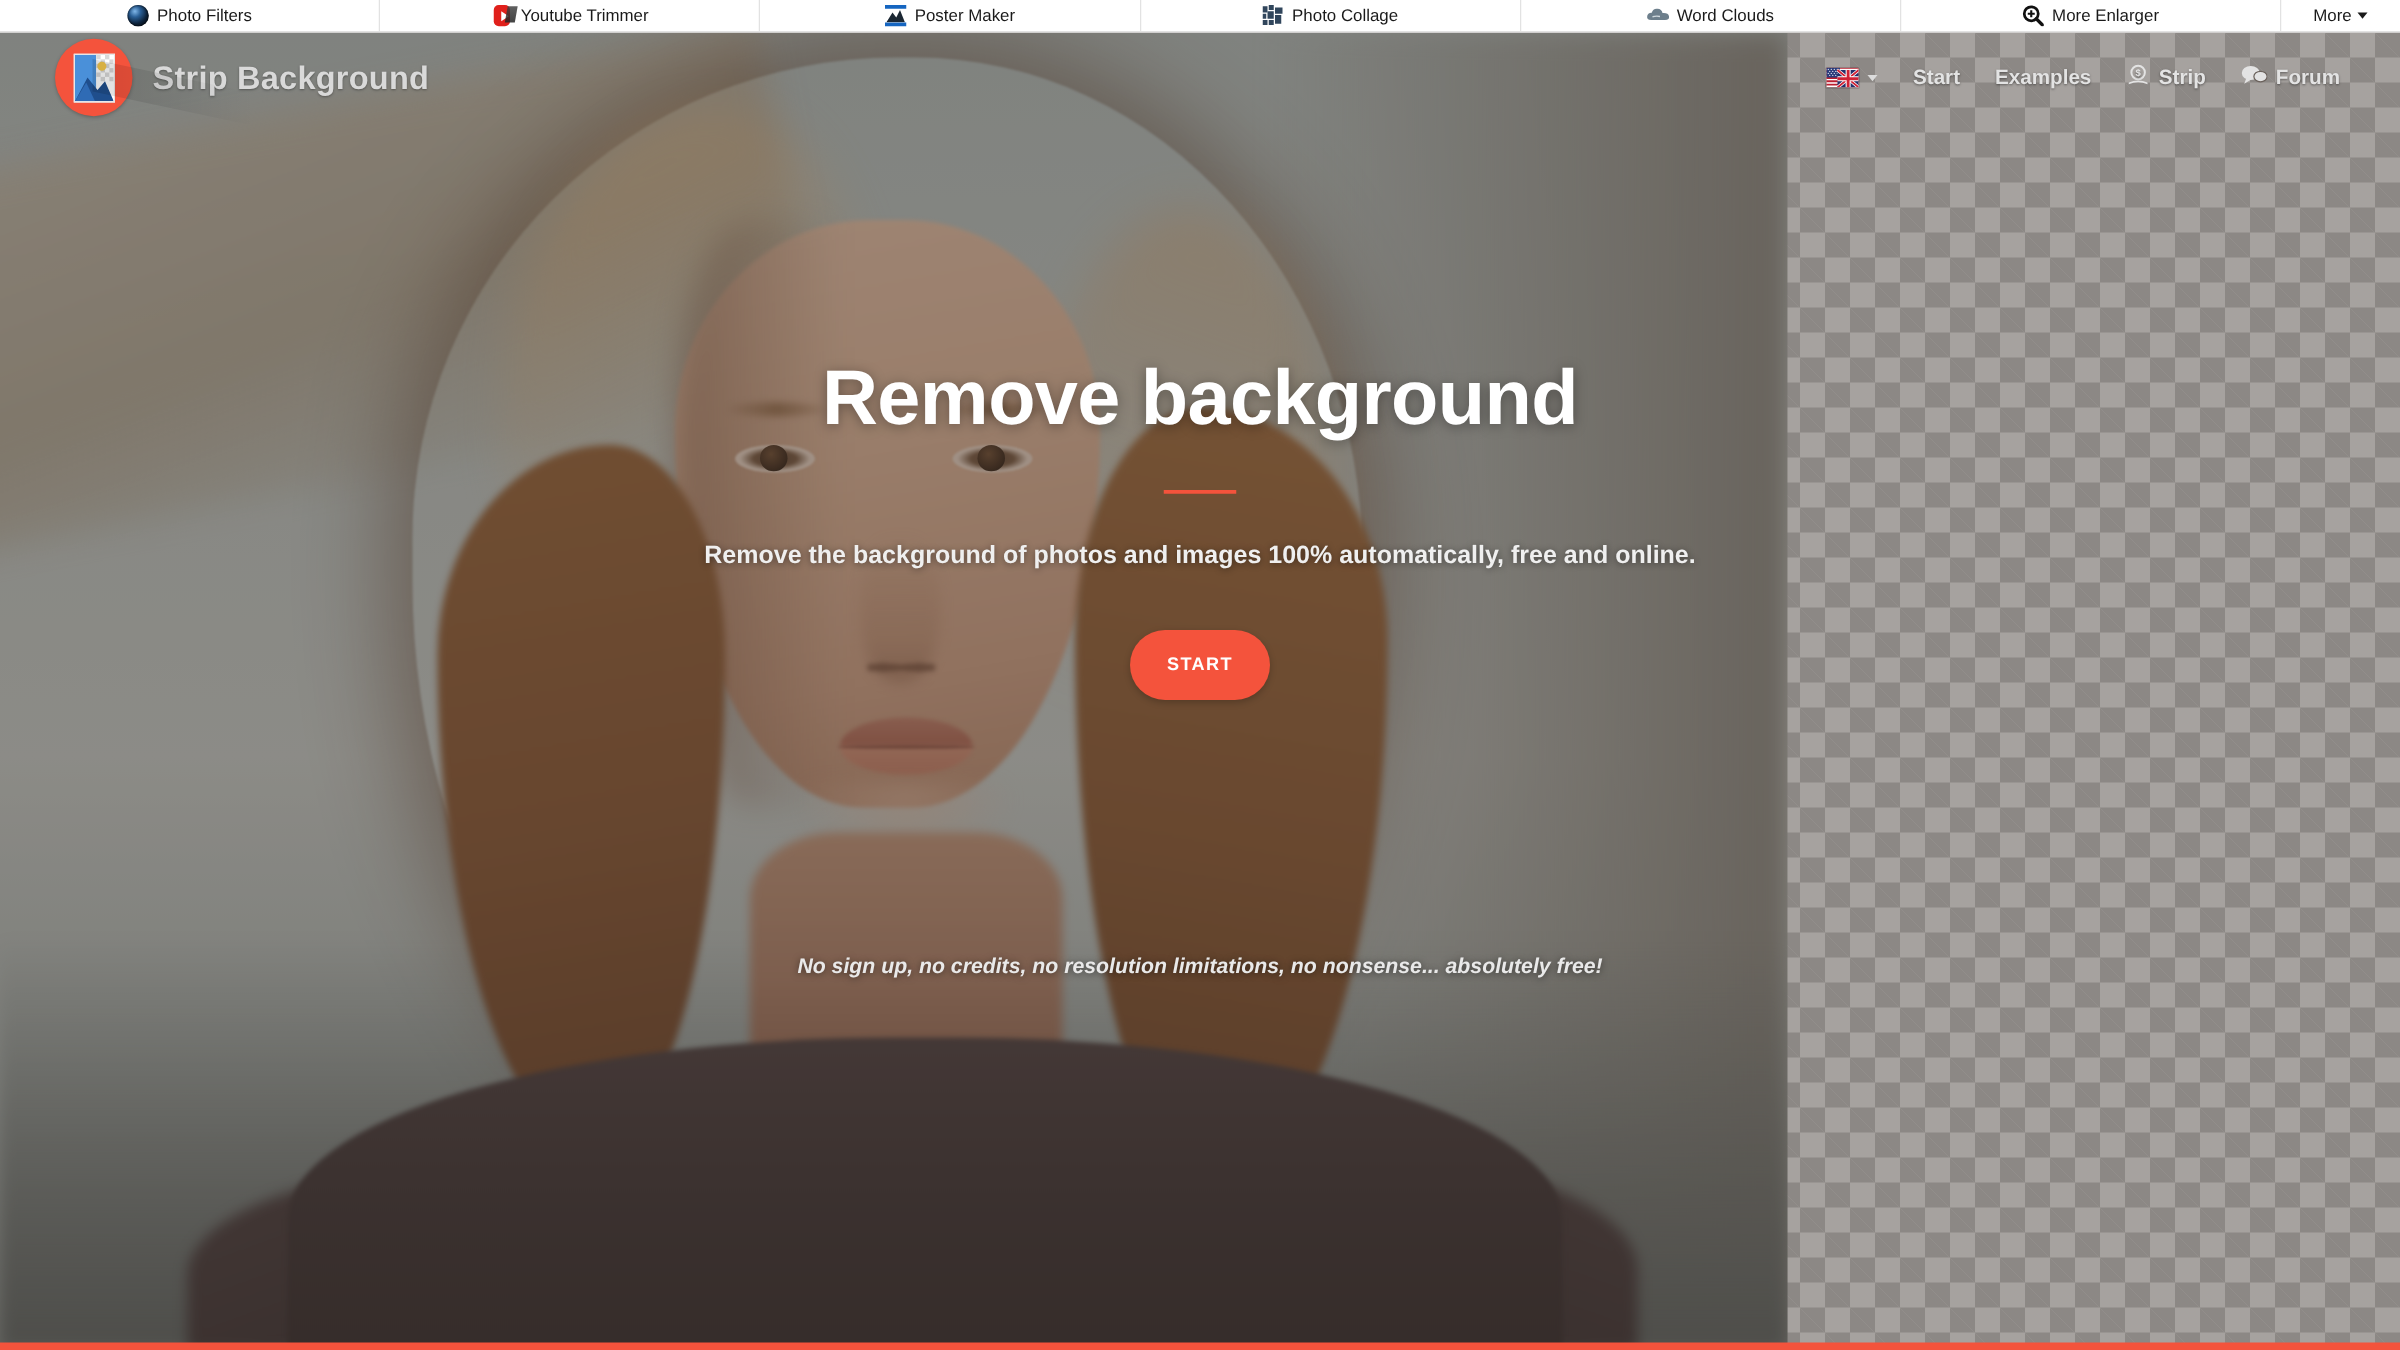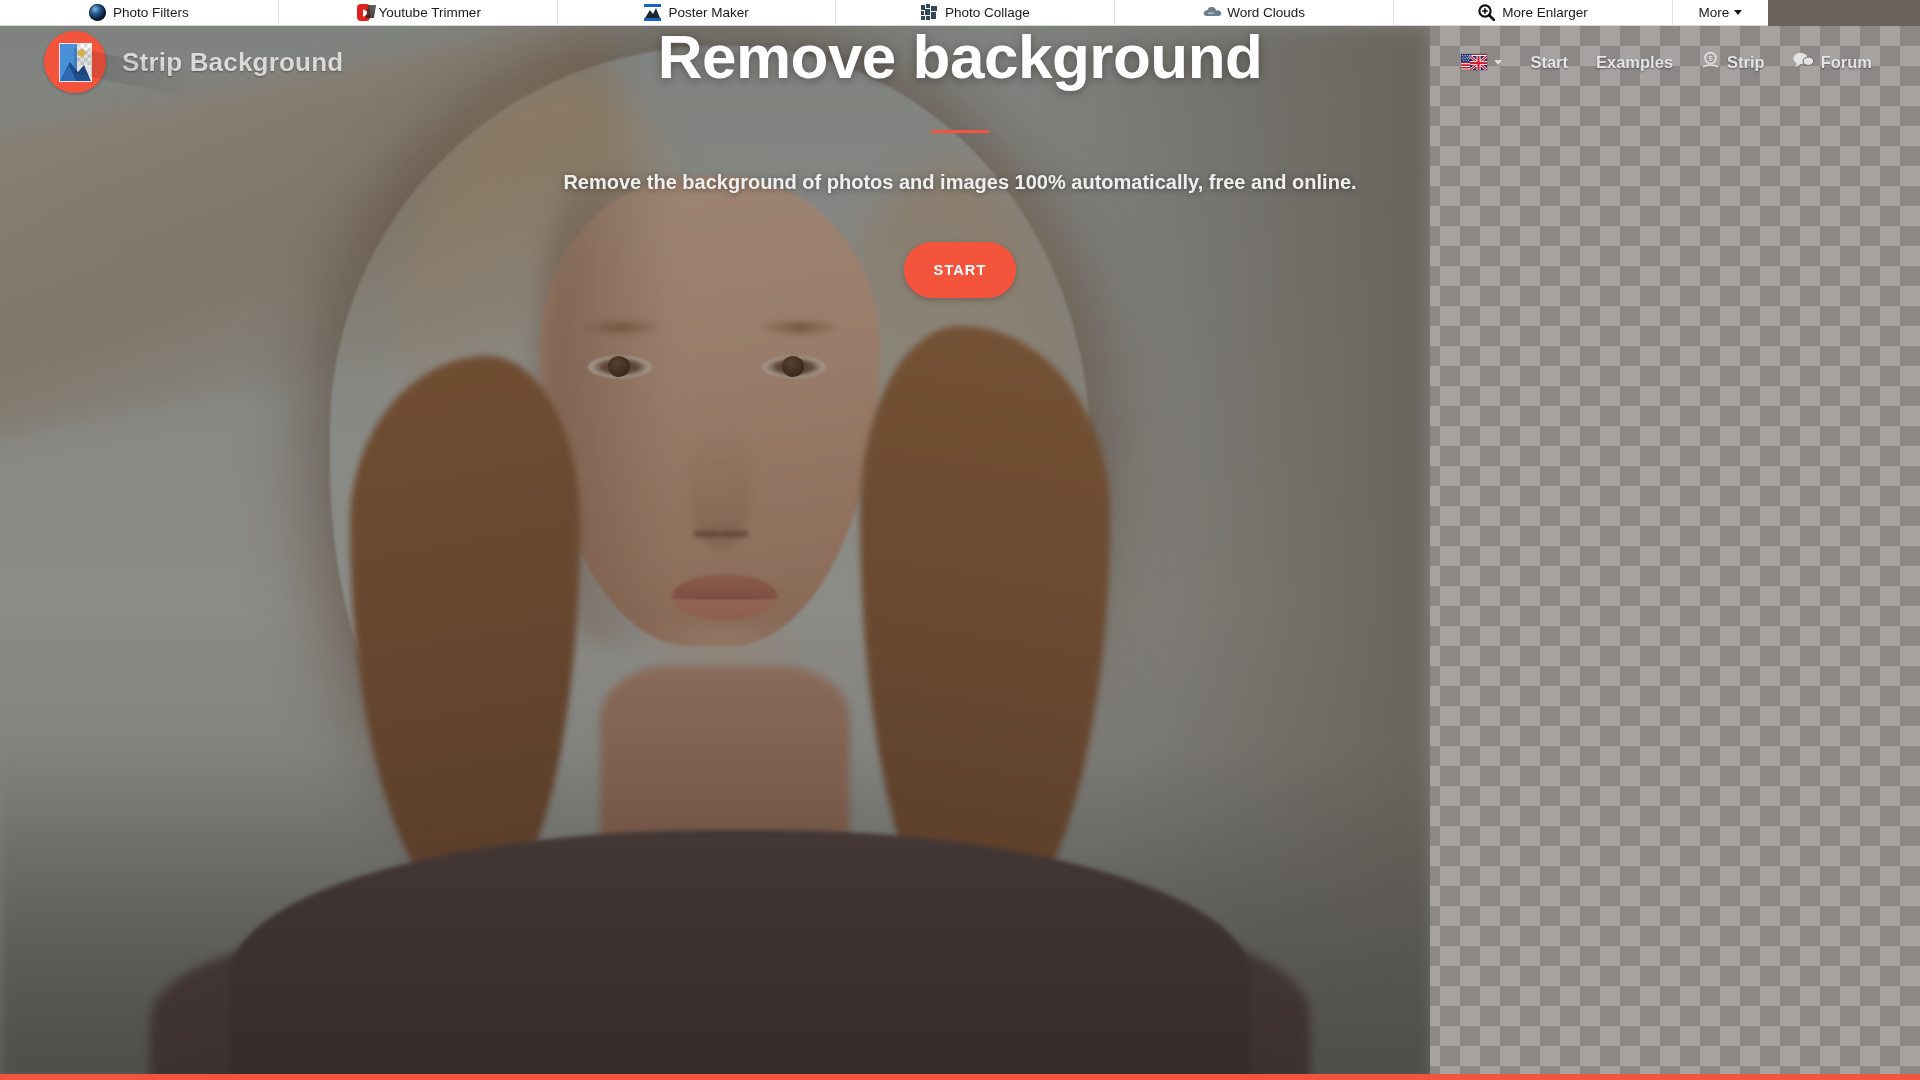--- a/index.html
+++ b/index.html
@@ -5,21 +5,21 @@
   * { margin:0; padding:0; box-sizing:border-box; }
   html,body{ width:1920px; height:1080px; overflow:hidden; }
   body{
     font-family:"Liberation Sans", sans-serif;
     background:#6b625c;
     position:relative;
   }
 
   
   #partner-bar{
-    position:absolute; top:0; left:0; width:1768px; height:26px;
+    position:absolute; top:0; left:0; width:1920px; height:26px;
     background:#ffffff;
     display:flex; align-items:stretch;
     z-index:60;
     border-bottom:1px solid #d9d9d9;
   }
   .partner-item{
     flex:1 1 0;
     display:flex; align-items:center; justify-content:center;
     gap:7px;
     font-size:13.5px; color:#1a1a1a;
@@ -274,20 +274,21 @@
     border-top:5px solid #dcdcdc;
   }
 
   
   #hero-content{
     position:absolute; top:26px; left:0; width:1920px; height:1054px;
     z-index:30; display:flex; flex-direction:column; align-items:center;
     pointer-events:none;
   }
   #hero-title{
+    margin-top:262px;
     color:#ffffff; font-size:62px; font-weight:bold; letter-spacing:-.5px;
     text-shadow:0 2px 10px rgba(0,0,0,.35);
     line-height:1;
   }
   #title-rule{
     margin-top:42px; width:58px; height:3px; background:#f4533c;
   }
   #hero-sub1{
     margin-top:38px; color:#efefef; font-size:20px; font-weight:bold;
     text-shadow:0 1px 6px rgba(0,0,0,.45);
@@ -530,15 +531,16 @@
       <span>Forum</span>
     </div>
   </div>
 </div>
 
 <div id="hero-content">
   <h1 id="hero-title">Remove background</h1>
   <div id="title-rule"></div>
   <p id="hero-sub1">Remove the background of photos and images 100% automatically, free and online.</p>
   <button id="start-button">START</button>
+  <p id="hero-tagline">No sign up, no credits, no resolution limitations, no nonsense... absolutely free!</p>
 </div>
 
 <div id="bottom-strip"></div>
 
 </body></html>

